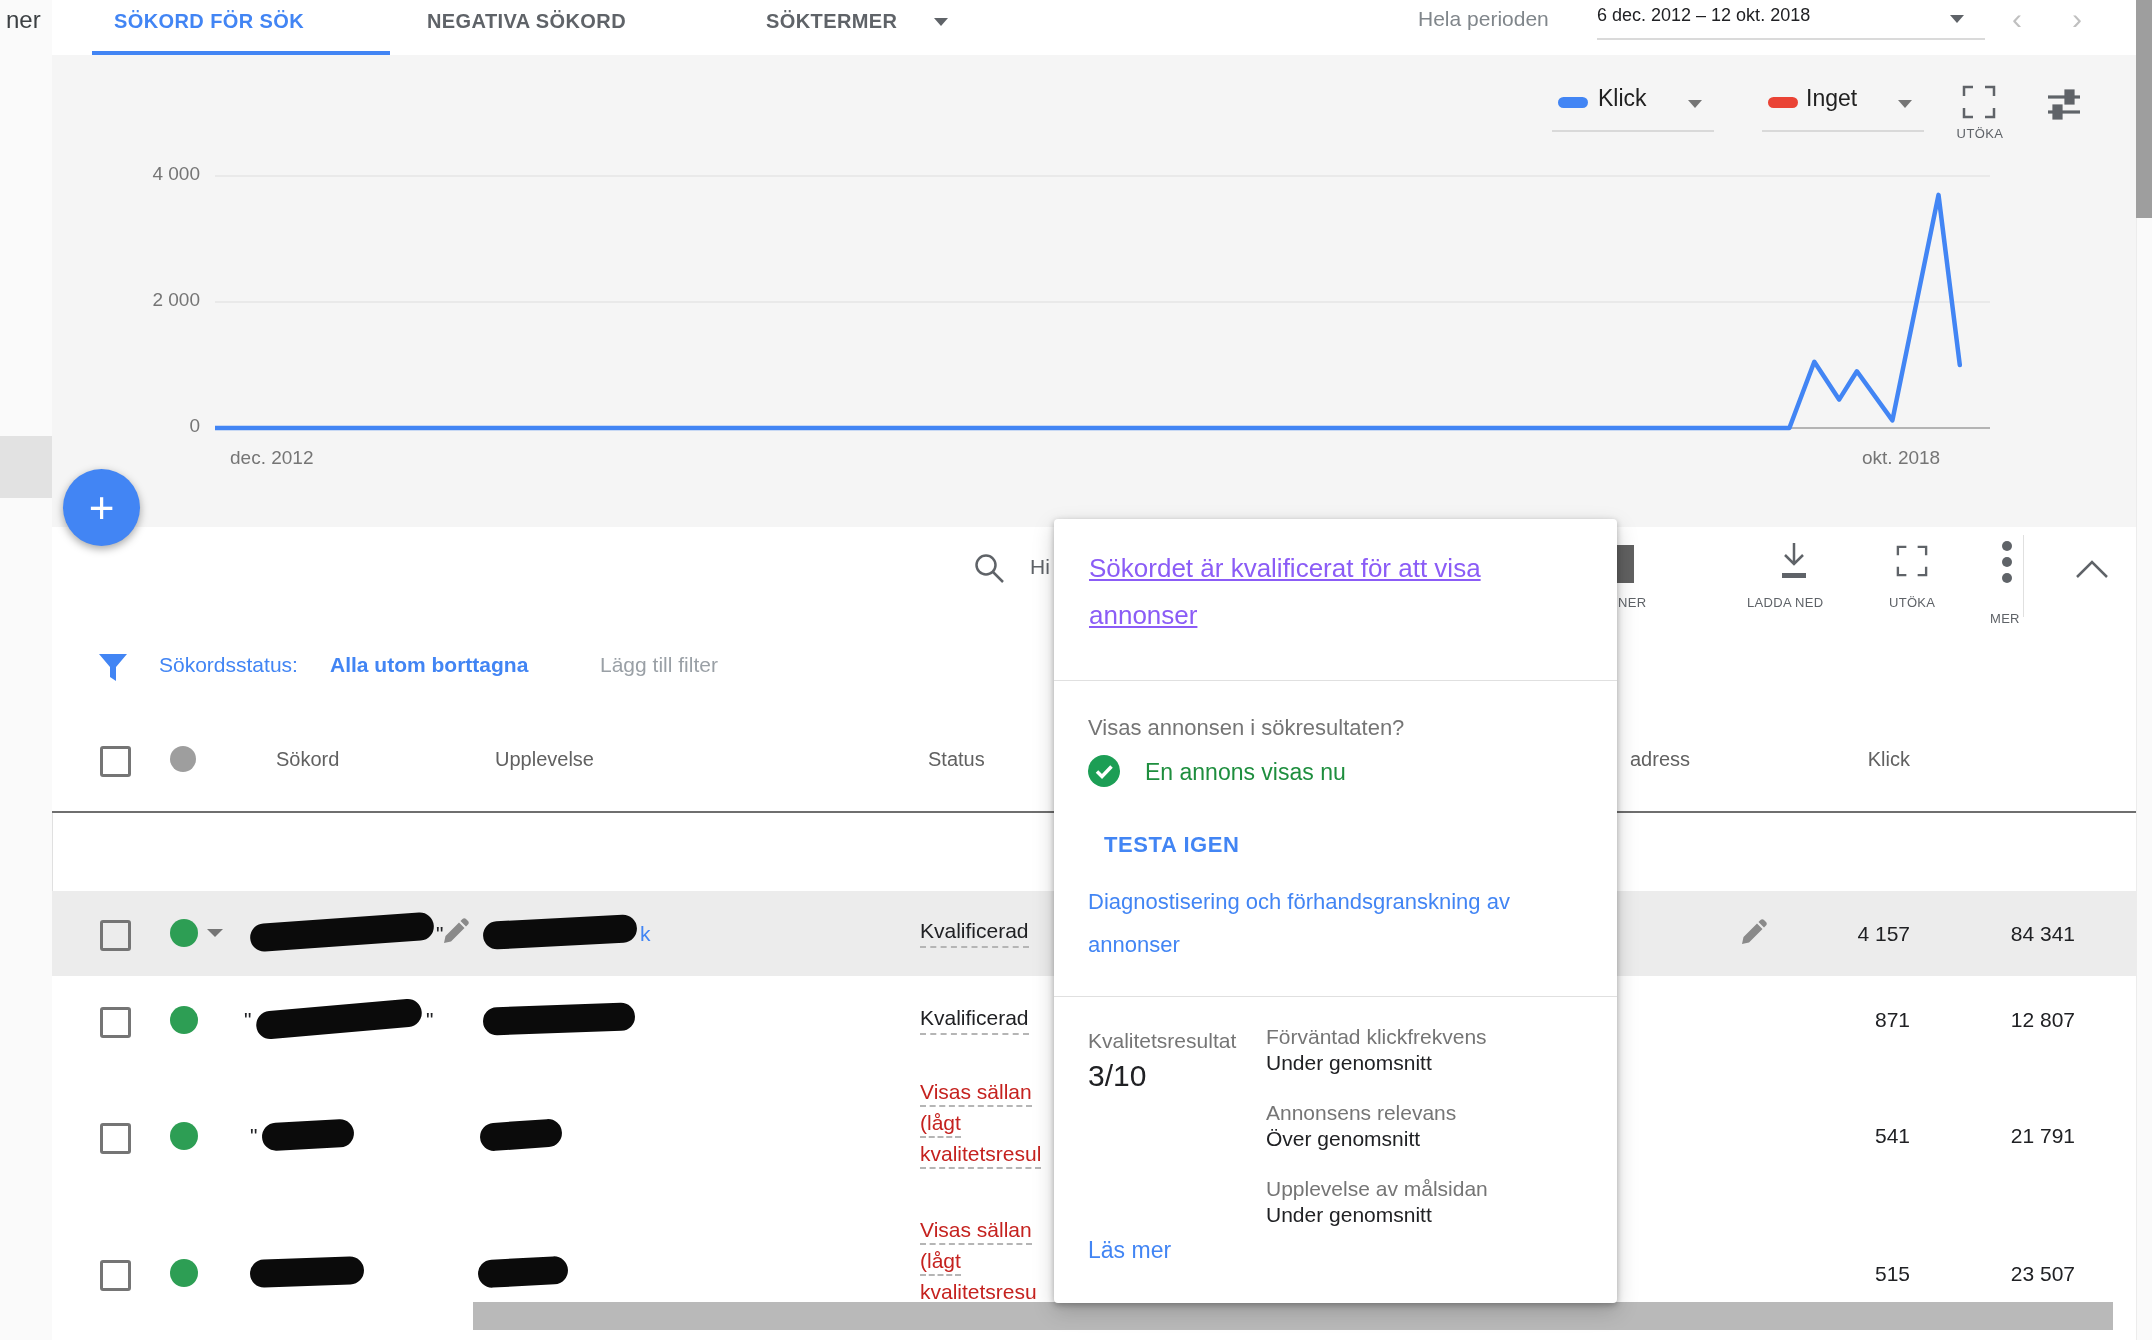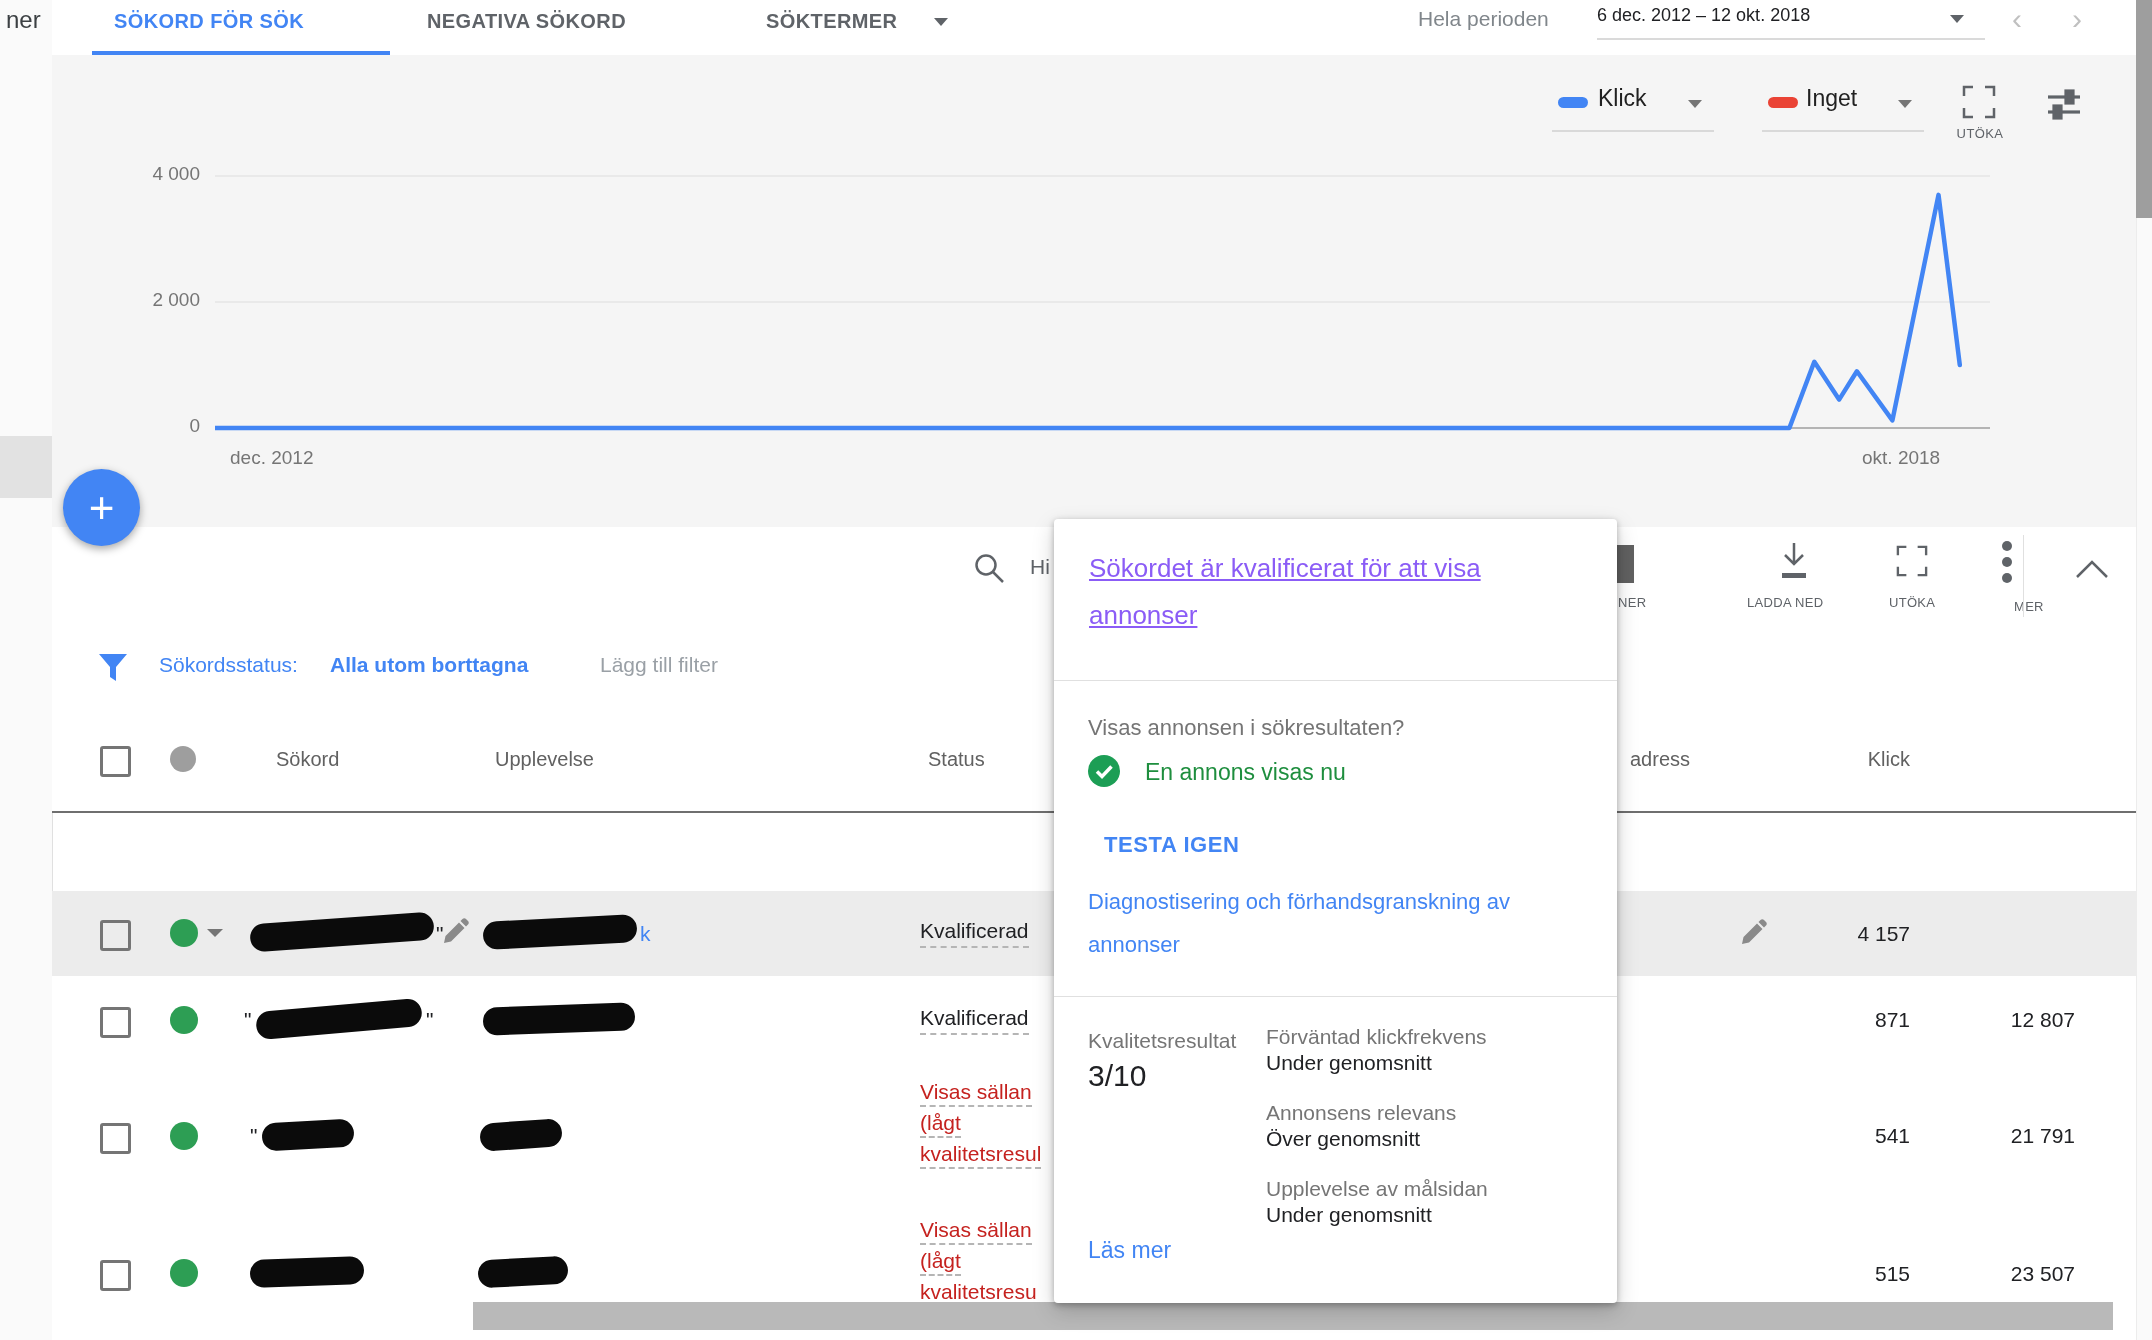--- a/index.html
+++ b/index.html
@@ -142,21 +142,21 @@
     <svg class="abs" style="left:1844px;top:18px;" width="32" height="32" viewBox="0 0 34 34">
       <path class="icon" d="M2 11V2h9 M23 2h9v9 M32 23v9h-9 M11 32H2v-9" stroke-width="3.2"></path>
     </svg>
     <span class="toolbar-label" style="left:1837px;top:68px;">UTÖKA</span>
 
     <svg class="abs" style="left:1948px;top:12px;" width="14" height="46" viewBox="0 0 14 46">
       <circle cx="7" cy="7" r="5" fill="#5f6368"></circle>
         <circle cx="7" cy="23" r="5" fill="#5f6368"></circle>
         <circle cx="7" cy="39" r="5" fill="#5f6368"></circle>
     </svg>
-    <span class="toolbar-label" style="left:1938px;top:72px;margin-left:24px;">MER</span>
+    <span class="toolbar-label" style="left:1938px;top:84px;">MER</span>
 
     <div class="abs" style="left:1971px;top:8px;width:1px;height:82px;background:#e0e0e0;"></div>
     <svg class="abs" style="left:2022px;top:30px;" width="36" height="24" viewBox="0 0 36 24">
       <path class="icon" d="M3 20L18 5l15 15" stroke-width="4.5"></path>
     </svg>
   </div>
 
   <div class="abs row" style="top:631px;height:77px;border-bottom:1px solid #eab308;">
     <svg class="abs" style="left:46px;top:22px;" width="30" height="32" viewBox="0 0 30 32">
       <path d="M1 1h28L18 14v14l-6-4V14z" fill="#4285f4"></path>
@@ -188,20 +188,21 @@
     </svg>
     <div class="abs redact" style="left:431px;top:27px;width:154px;transform:rotate(-3deg);"></div>
     <span class="cell blue" style="left:588px;">k</span>
     <div class="cell" style="left:868px;">
         <span class="dashed">Kvalificerad</span>
       </div>
     <svg class="abs" style="left:1686px;top:27px;" width="30" height="30" viewBox="0 0 30 30">
       <path d="M4 26l1.5-7L19 5.5 24.5 11 11 24.5 4 26z M20.5 4l5.5 5.5 2-2c1-1 1-2.5 0-3.5l-2-2c-1-1-2.5-1-3.5 0l-2 2z" fill="#8a8a8a"></path>
     </svg>
     <div class="cell right-num" style="right:226px;">4 157</div>
+    <div class="cell right-num" style="right:61px;">84 341</div>
   </div>
 
   <div class="abs row" style="top:976px;height:88px;border-bottom:1px solid #e6e6e6;">
     <div class="checkbox" style="top:31px;"></div>
     <div class="green-dot" style="top:30px;"></div>
     <span class="cell" style="left:192px;">"</span>
     <div class="abs redact" style="left:204px;top:29px;width:166px;transform:rotate(-5deg);"></div>
     <span class="cell" style="left:374px;">"</span>
     <div class="abs redact" style="left:431px;top:29px;width:152px;transform:rotate(-2deg);"></div>
     <div class="cell" style="left:868px;">

